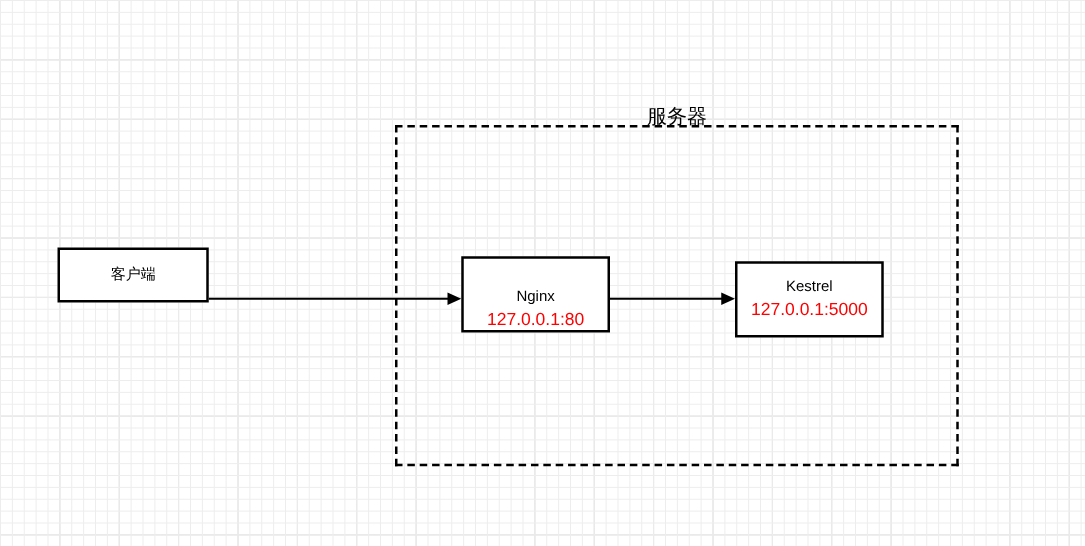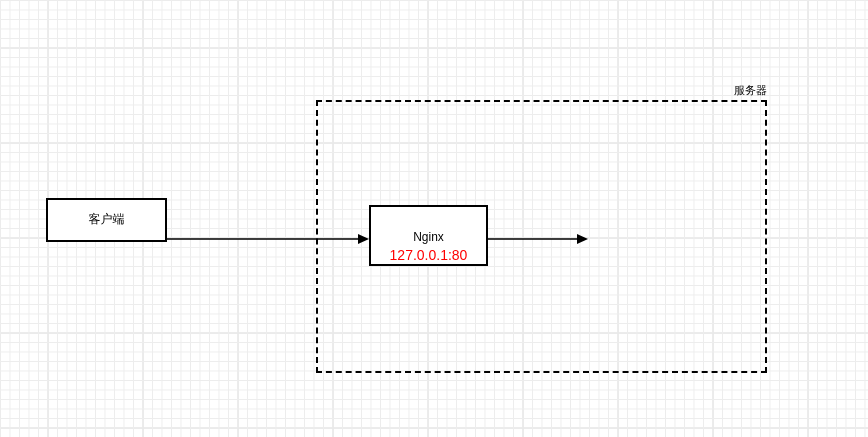--- a/index.html
+++ b/index.html
@@ -76,22 +76,22 @@
     height: 273px;
     box-sizing: border-box;
     border: 2px dashed #000000;
     background: transparent;
   }
   #server-boundary-label {
     position: absolute;
     left: 316px;
     top: 83px;
     width: 451px;
-    text-align: right;
-    font-size: 11px;
+    text-align: center;
+    font-size: 16px;
     color: #000000;
   }
 
   .edge {
     position: absolute;
     height: 12px;
   }
   .edge svg {
     display: block;
     overflow: visible;
@@ -119,20 +119,24 @@
 
   <div id="client-node" class="node">
     <span class="title">客户端</span>
   </div>
 
   <div id="nginx-node" class="node">
     <span class="title">Nginx</span>
     <span class="addr" style="color:#ff0000">127.0.0.1:80</span>
   </div>
 
+  <div id="kestrel-node" class="node">
+    <span class="title">Kestrel</span>
+    <span class="addr" style="color:#ff0000">127.0.0.1:5000</span>
+  </div>
 
   <div id="edge-client-nginx" class="edge">
     <svg width="202" height="12" viewBox="0 0 202 12">
       <line x1="0" y1="6" x2="194" y2="6" stroke="#000000" stroke-width="1.6"></line>
       <polygon points="202,6 191,11 191,1" fill="#000000"></polygon>
     </svg>
   </div>
 
   <div id="edge-nginx-kestrel" class="edge">
     <svg width="100" height="12" viewBox="0 0 100 12">

